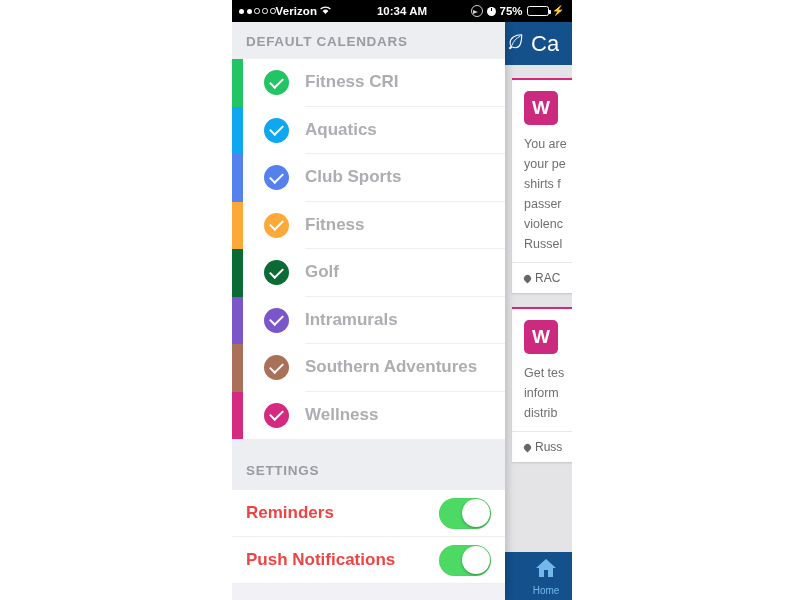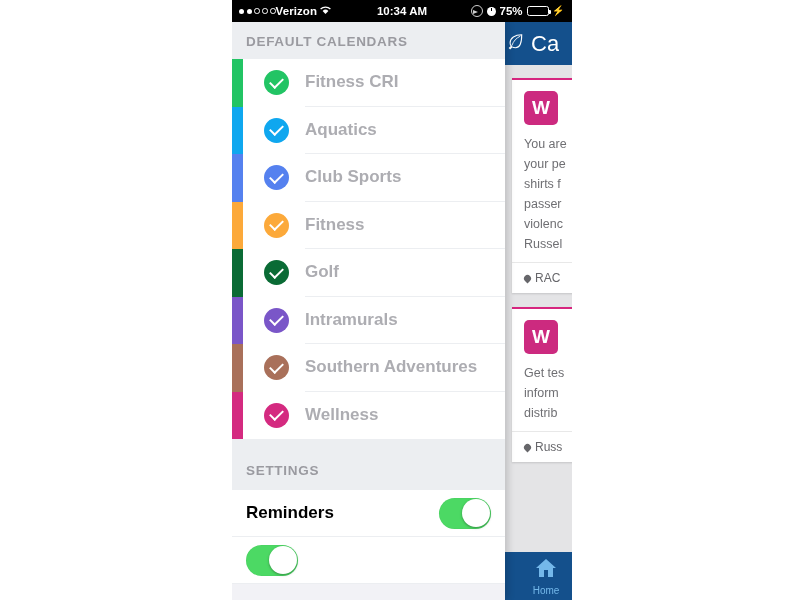--- a/index.html
+++ b/index.html
@@ -290,21 +290,21 @@
     height: 47px;
     display: flex;
     align-items: center;
     padding: 0 14px 0 14px;
     background: #ffffff;
     box-sizing: border-box;
     border-bottom: 1px solid #eceef1;
   }
   .set-label {
     font-size: 17px;
-    color: #000000;
+    color: #ef4444;
     flex: 1 1 auto;
     white-space: nowrap;
   }
   .toggle {
     width: 52px; height: 31px;
     border-radius: 16px;
     background: #4cd964;
     position: relative;
     flex: 0 0 auto;
     box-shadow: inset 0 0 0 0.5px rgba(0,0,0,0.04);
@@ -465,20 +465,21 @@
       <div class="sec-header tall">SETTINGS</div>
 
       <div class="set-list">
         <div class="set-row">
           <span class="set-label">Reminders</span>
           <span class="toggle">
               <i class="knob"></i>
             </span>
         </div>
         <div class="set-row">
+          <span class="set-label">Push Notifications</span>
           <span class="toggle">
               <i class="knob"></i>
             </span>
         </div>
       </div>
 
       <div class="drawer-foot"></div>
     </div>
 
     <div class="statusbar">

